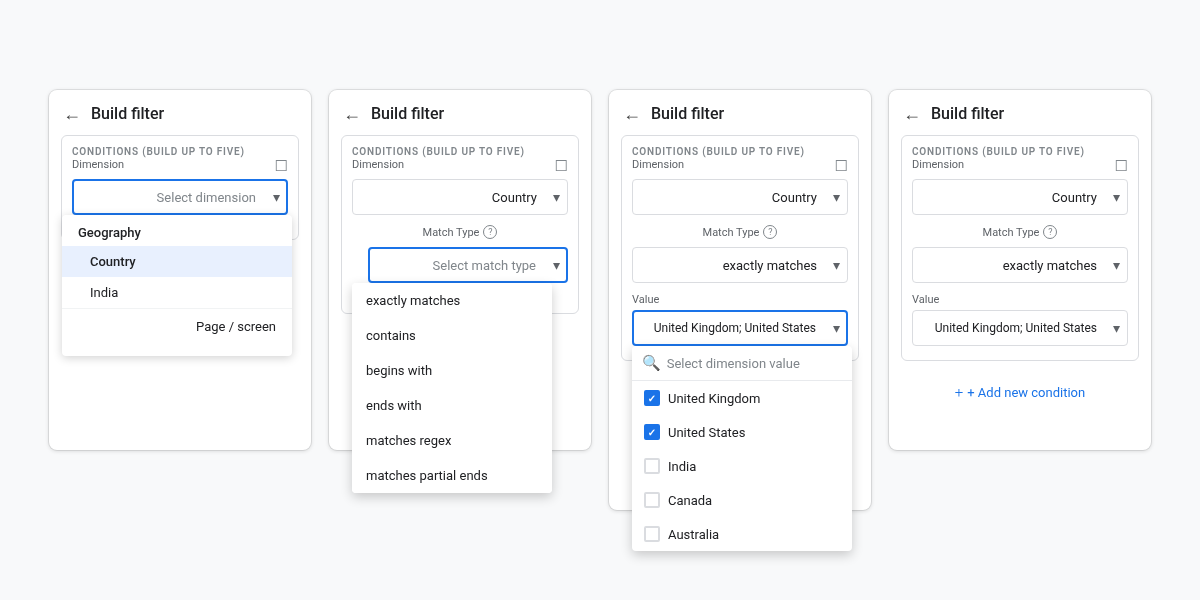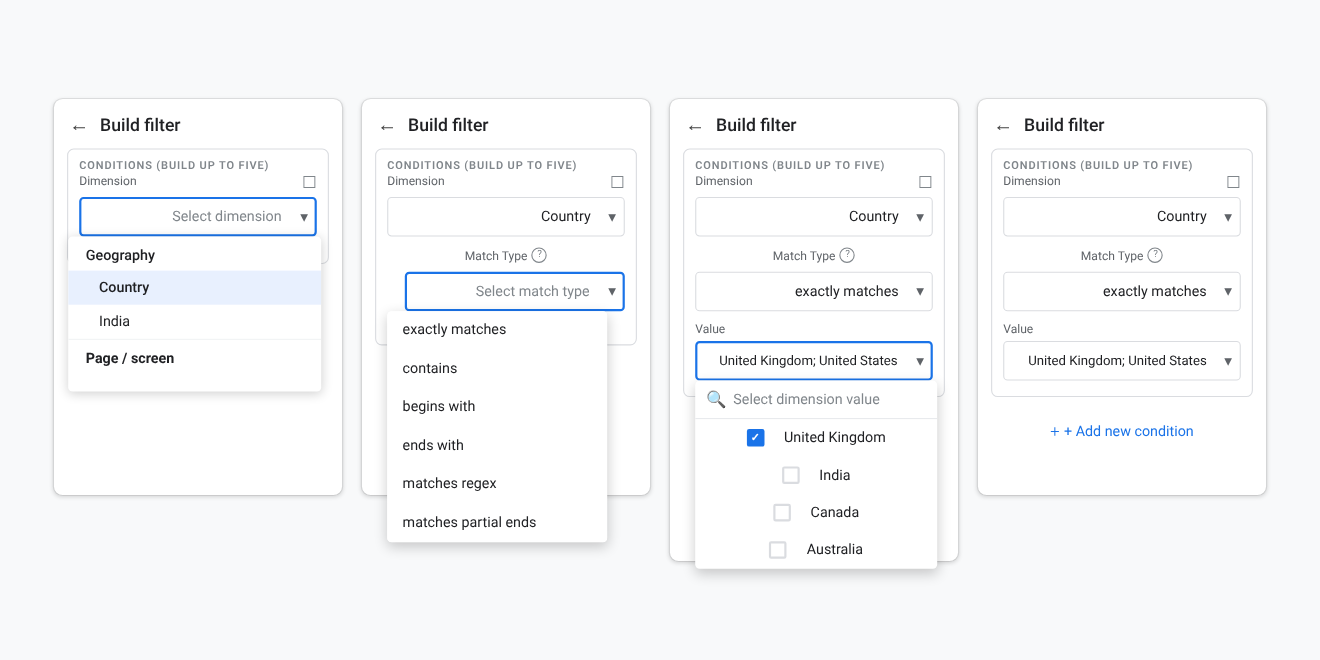--- a/index.html
+++ b/index.html
@@ -172,23 +172,24 @@
     .menu-item:hover, .menu-item.selected {
       background: #e8f0fe;
     }
     .menu-item.selected {
       background: #e8f0fe;
       font-weight: 500;
     }
     .menu-section-2 {
       padding: 10px 16px 6px 16px;
       font-size: 13px;
-      font-weight: 700;
+      font-weight: 400;
       color: #202124;
       border-top: 1px solid #f1f3f4;
+      text-align: right;
     }
 
     
     .value-dropdown {
       background: #fff;
       border-radius: 4px;
       box-shadow: 0 4px 12px rgba(0,0,0,0.2);
       position: absolute;
       left: 0;
       top: 100%;
@@ -208,25 +209,24 @@
       font-size: 15px;
     }
     .search-input-text {
       color: #80868b;
       font-size: 13px;
     }
     .checkbox-item {
       display: flex;
       align-items: center;
       padding: 9px 12px;
-      gap: 18px;
-      font-size: 13px;
-      color: #202124;
-      cursor: pointer;
-      justify-content: center;
+      gap: 8px;
+      font-size: 13px;
+      color: #202124;
+      cursor: pointer;
     }
     .checkbox-box {
       width: 16px;
       height: 16px;
       border: 2px solid #dadce0;
       border-radius: 2px;
       display: inline-flex;
       align-items: center;
       justify-content: center;
       flex-shrink: 0;
@@ -371,20 +371,24 @@
         <div class="value-dropdown" style="top:36px; width:220px; position:absolute; left:0;">
           <div class="search-row">
             <span class="search-icon-small">🔍</span>
             <span class="search-input-text">Select dimension value</span>
           </div>
           <div class="checkbox-item">
             <span class="checkbox-box checked"></span>
             <span>United Kingdom</span>
           </div>
           <div class="checkbox-item">
+            <span class="checkbox-box checked"></span>
+            <span>United States</span>
+          </div>
+          <div class="checkbox-item">
             <span class="checkbox-box"></span>
             <span>India</span>
           </div>
           <div class="checkbox-item">
             <span class="checkbox-box"></span>
             <span>Canada</span>
           </div>
           <div class="checkbox-item">
             <span class="checkbox-box"></span>
             <span>Australia</span>

